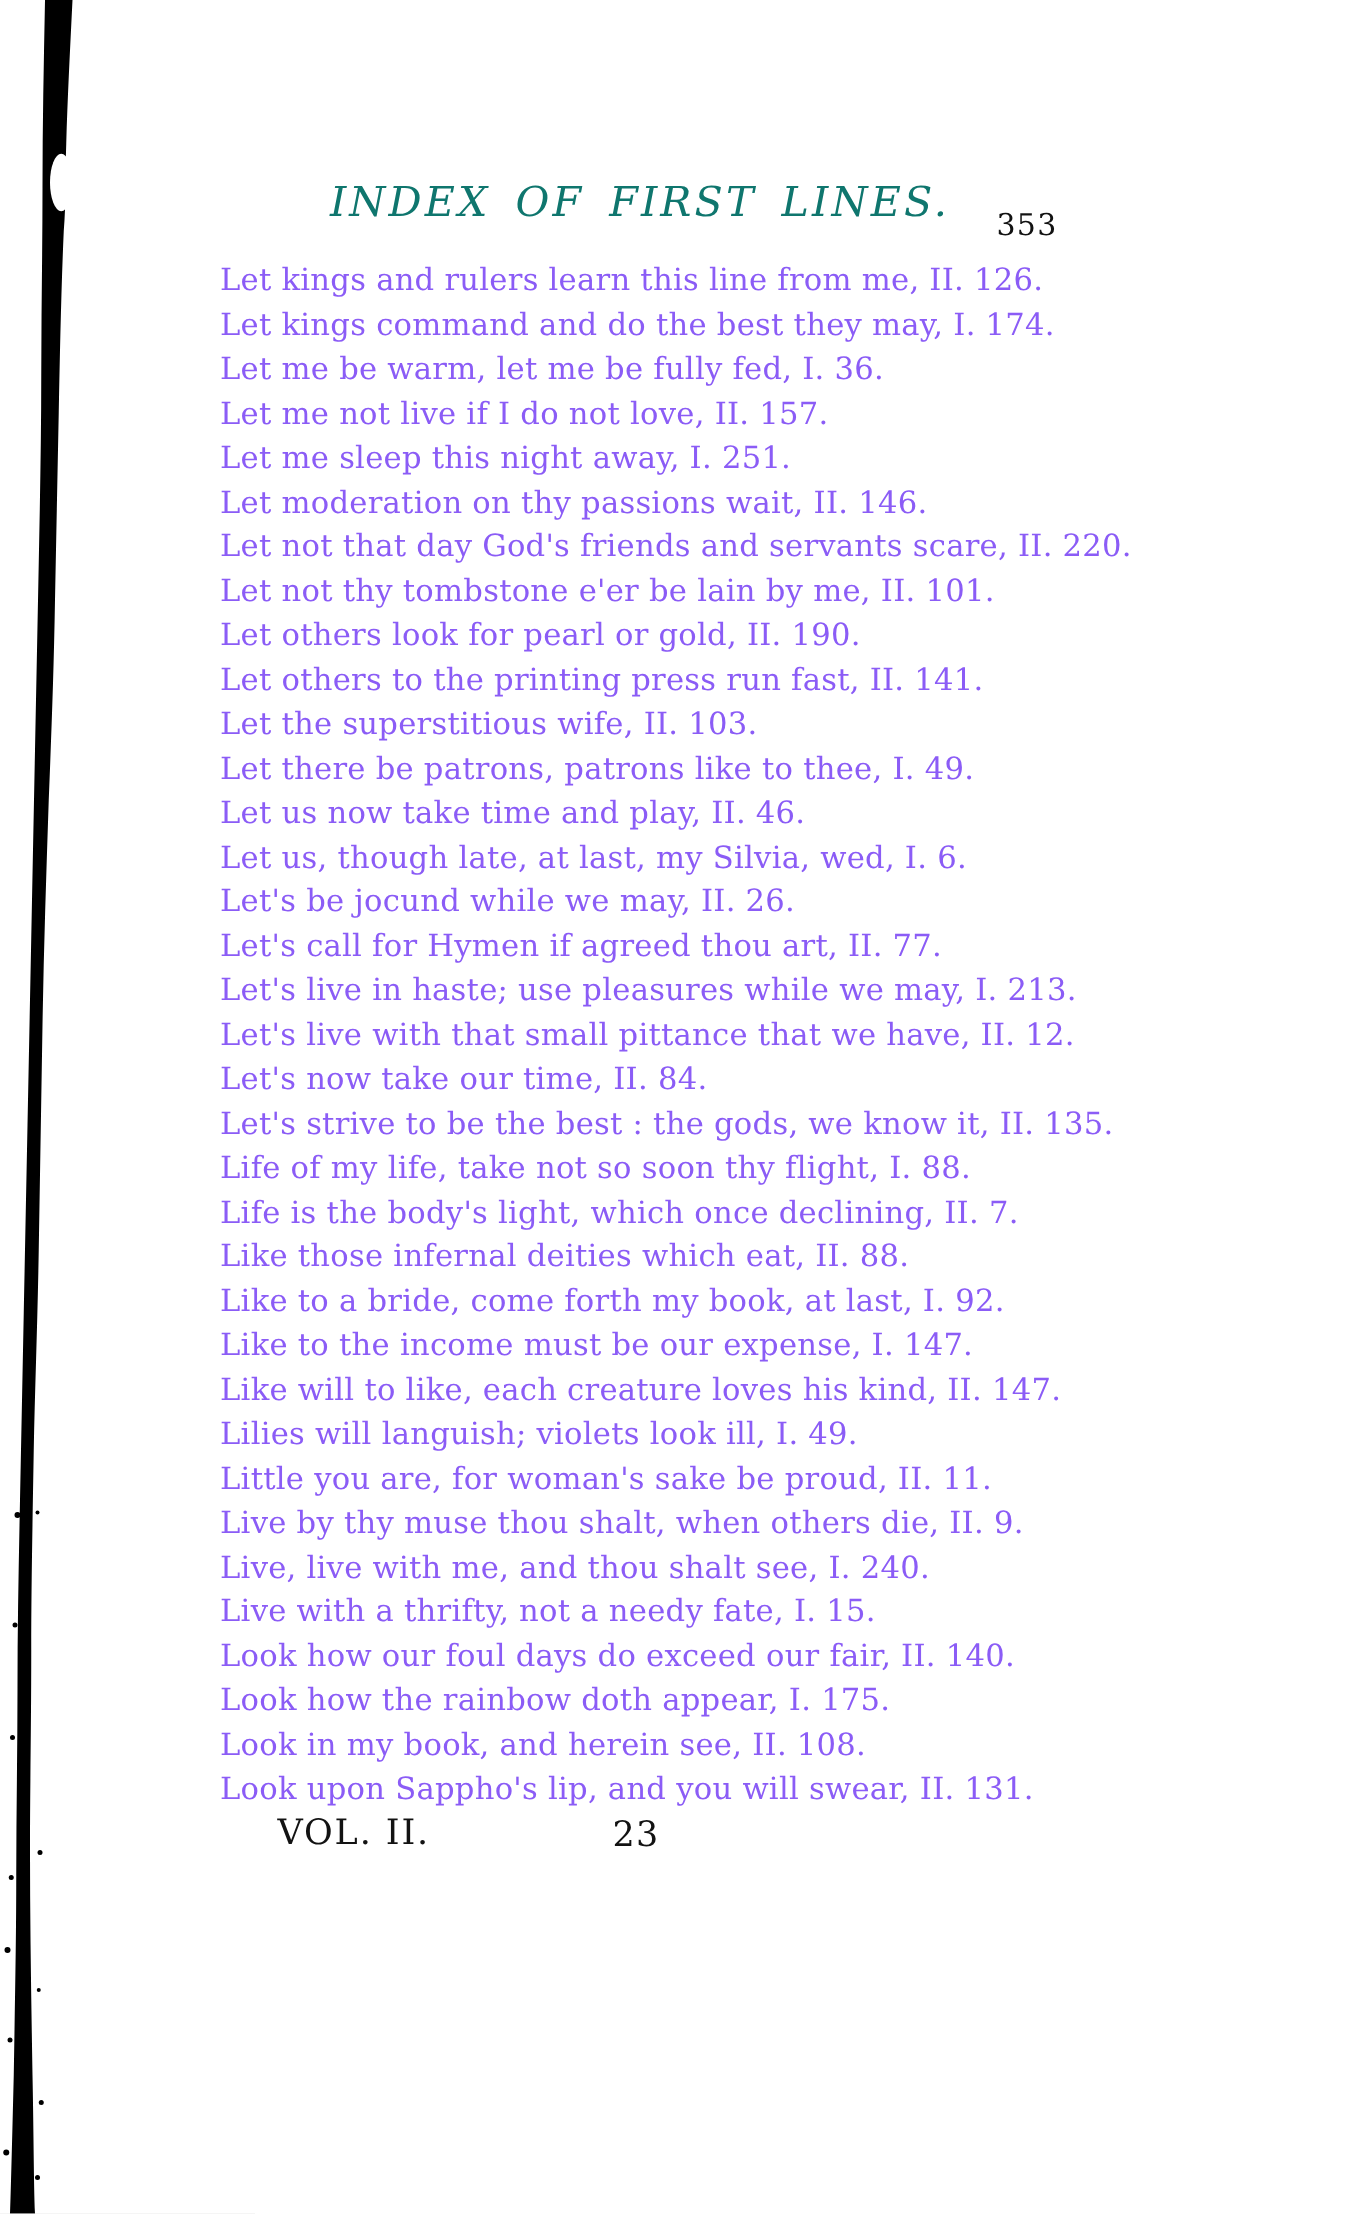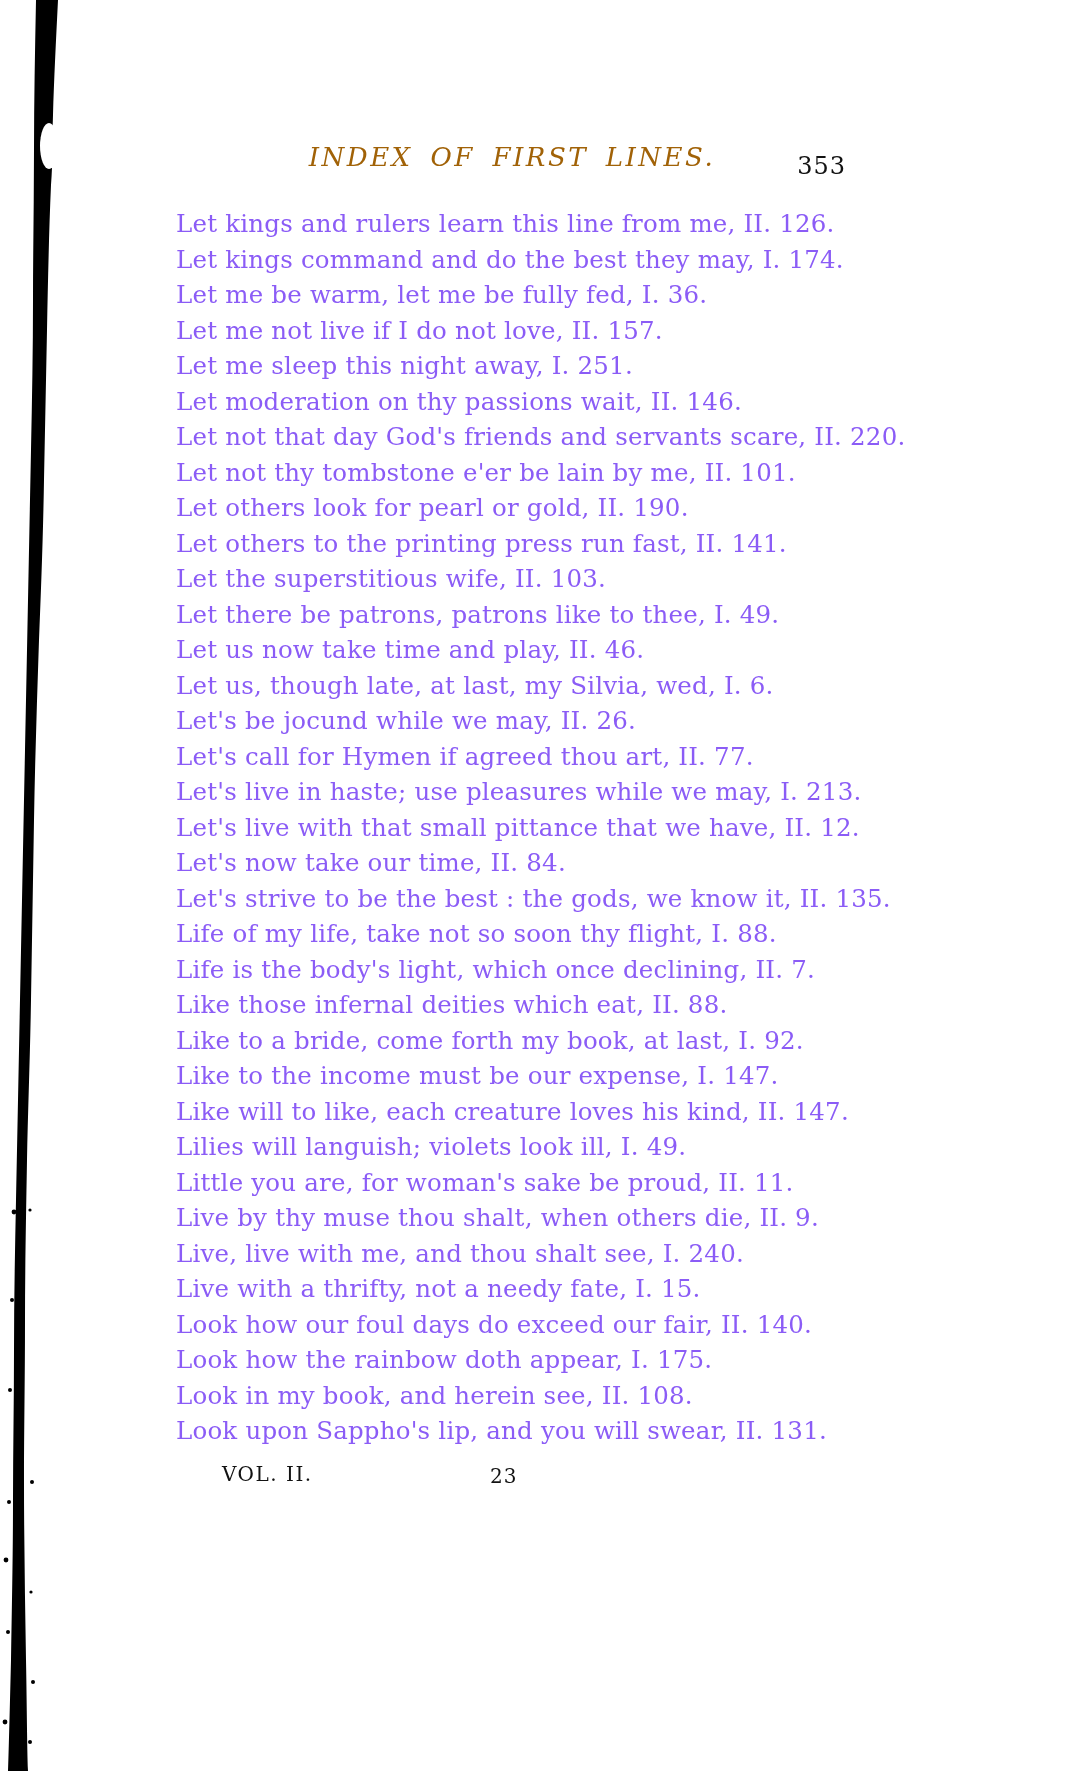--- a/index.html
+++ b/index.html
@@ -9,38 +9,38 @@
     background:#ffffff;
     overflow:hidden;
     font-family:"DejaVu Serif", serif;
     color:#121212;
   }
   .ink-artifact{position:absolute;left:0;top:0;pointer-events:none;}
   .content{position:absolute;left:176px;top:142px;width:672px;}
   .header-row{position:relative;text-align:center;height:44px;}
   .page-title{
     font-style:italic;
-    font-size:26px;
+    font-size:33px;
     letter-spacing:2.5px;
     word-spacing:7px;
-    color:#a16207;
+    color:#0f766e;
   }
   .page-num{
-    position:absolute;right:2px;top:10px;
+    position:absolute;right:2px;top:24px;
     font-size:24px;letter-spacing:1px;font-style:normal;
   }
   .entries{margin-top:20px;}
   .entry{
     font-size:24.5px;
     line-height:35.5px;
     white-space:nowrap;
     letter-spacing:0.2px;
     color:#8b5cf6;
   }
-  .footer-row{position:relative;margin-top:13px;font-size:20px;height:32px;}
+  .footer-row{position:relative;font-size:28px;height:32px;}
   .vol{margin-left:46px;letter-spacing:1.5px;}
   .sig{position:absolute;left:314px;top:2px;letter-spacing:1px;}
 </style>
 </head>
 <body>
 
 <div class="page">
 
   <svg class="ink-artifact" width="95" height="1771" viewBox="0 0 95 1771" xmlns="http://www.w3.org/2000/svg">
     <path fill="#000000" d="M36,0 L58,0

